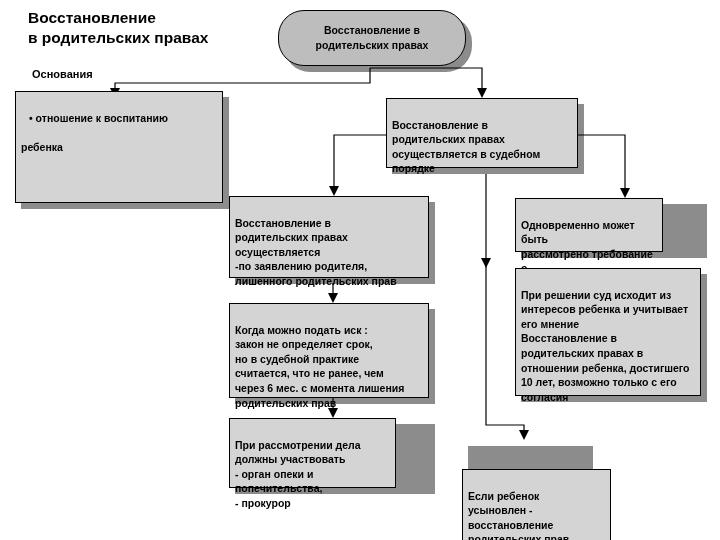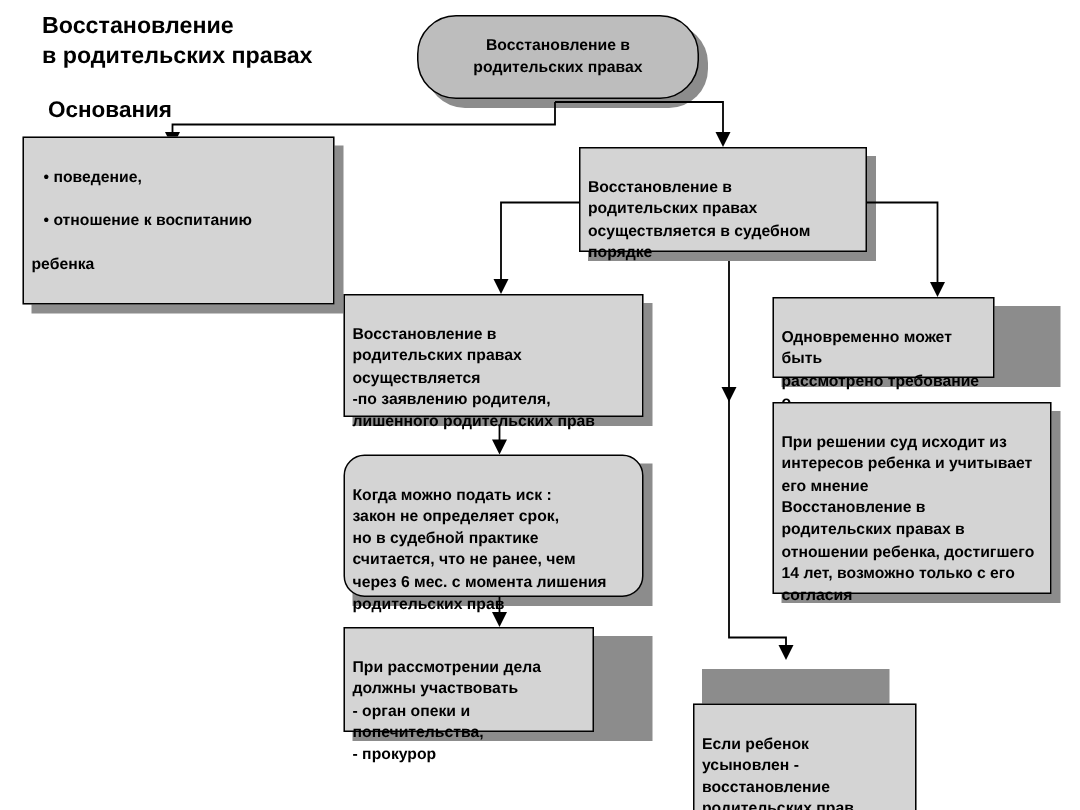--- a/index.html
+++ b/index.html
@@ -65,21 +65,21 @@
     font-weight: bold;
     font-size: 15.5px;
     line-height: 20px;
     white-space: pre-line;
     z-index: 4;
   }
   .caption {
     position: absolute;
     color: #000000;
     font-weight: bold;
-    font-size: 15px;
+    font-size: 11px;
     line-height: 14px;
     z-index: 4;
   }
   .indent {
     display: block;
     padding-left: 8px;
   }
   svg.wires {
     position: absolute;
     left: 0;
@@ -134,21 +134,20 @@
   </svg>
 
   <div class="rounded-shadow" style="left:284px; top:16px; width:188px; height:56px;"></div>
   <div class="rounded" style="left:278px; top:10px; width:188px; height:56px;">
     <span>Восстановление в
 родительских правах</span>
   </div>
 
   <div class="shadow" style="left:21px; top:97px; width:208px; height:112px;"></div>
   <div class="node" style="left:15px; top:91px; width:208px; height:112px;">
-    <span class="indent"> • поведение,</span>
     <span class="indent"> • отношение к воспитанию</span>
     <span>ребенка</span>
   </div>
 
   <div class="shadow" style="left:392px; top:104px; width:192px; height:70px;"></div>
   <div class="node" style="left:386px; top:98px; width:192px; height:70px;">
     <span>Восстановление в
 родительских правах
 осуществляется в судебном
 порядке</span>
@@ -157,21 +156,21 @@
   <div class="shadow" style="left:235px; top:202px; width:200px; height:82px;"></div>
   <div class="node" style="left:229px; top:196px; width:200px; height:82px;">
     <span>Восстановление в
 родительских правах
 осуществляется
  -по заявлению родителя,
 лишенного родительских прав</span>
   </div>
 
   <div class="shadow" style="left:235px; top:309px; width:200px; height:95px;"></div>
-  <div class="node" style="left:229px; top:303px; width:200px; height:95px;border-radius:14px;">
+  <div class="node" style="left:229px; top:303px; width:200px; height:95px;">
     <span>Когда можно подать иск :
 закон не определяет срок,
 но в судебной практике
 считается, что не ранее, чем
 через 6 мес. с момента лишения
 родительских прав</span>
   </div>
 
   <div class="shadow" style="left:235px; top:424px; width:200px; height:70px;"></div>
   <div class="node" style="left:229px; top:418px; width:167px; height:70px;">
@@ -189,21 +188,21 @@
   </div>
 
   <div class="shadow" style="left:521px; top:274px; width:186px; height:128px;"></div>
   <div class="node" style="left:515px; top:268px; width:186px; height:128px;">
     <span>При решении суд исходит из
 интересов ребенка и учитывает
 его мнение
 Восстановление в
 родительских правах в
 отношении ребенка, достигшего
-14 лет, возможно только с его
+10 лет, возможно только с его
 согласия</span>
   </div>
 
   <div class="shadow" style="left:468px; top:446px; width:125px; height:84px;"></div>
   <div class="node" style="left:462px; top:440px; width:149px; height:84px;margin-top:29px;">
     <span>Если ребенок
 усыновлен -
 восстановление
 родительских прав
 не допускается</span>

